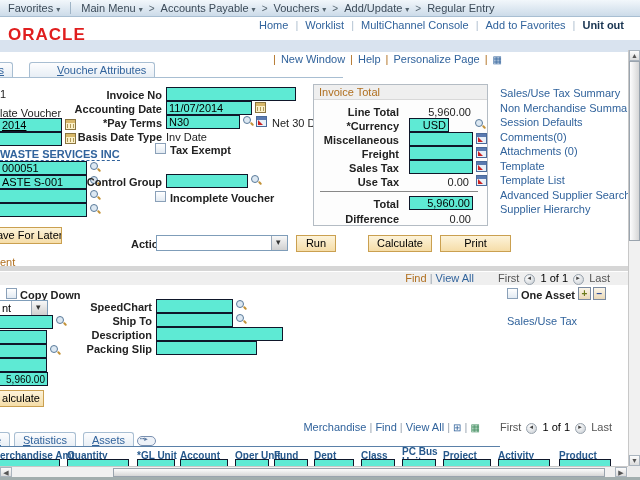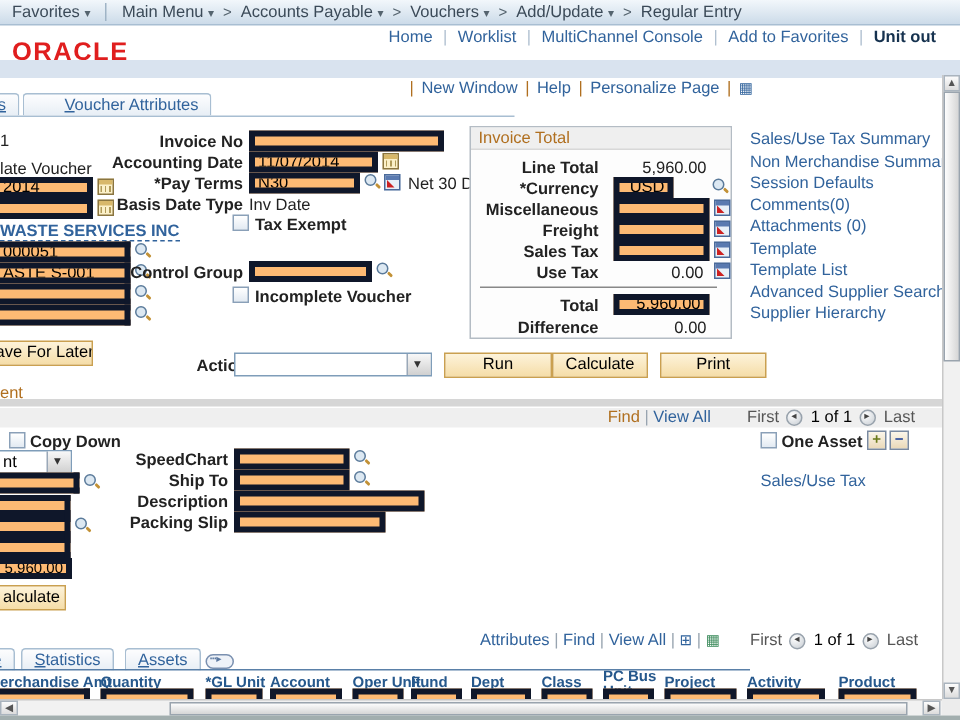--- a/index.html
+++ b/index.html
@@ -4,21 +4,21 @@
 <style>
   html,body{margin:0;padding:0;background:#fff;}
   .page{position:relative;width:640px;height:480px;overflow:hidden;background:#fff;
         font-family:"Liberation Sans",sans-serif;font-size:11px;color:#000;}
   .abs{position:absolute;}
   .lbl{position:absolute;font-weight:bold;color:#222;white-space:nowrap;}
   .rlbl{text-align:right;}
   .val{position:absolute;color:#222;white-space:nowrap;}
   .link{color:#31639c;text-decoration:none;cursor:pointer;white-space:nowrap;}
   .olink{color:#b06f1f;cursor:pointer;white-space:nowrap;}
-  .inp{position:absolute;background:#fdba74;border:4px solid #0f172a;height:14px;
+  .inp{position:absolute;background:#5eead4;border:1px solid #0f172a;height:14px;
        font-family:"Liberation Sans",sans-serif;font-size:11px;padding:0 2px;
        box-sizing:border-box;color:#000;}
   .inp.noleft{border-left:none;}
   .ralign{text-align:right;}
   
   .crumbbar{position:absolute;left:0;top:0;width:640px;height:17px;
             background:linear-gradient(#f2f7fb,#ccdbe9);border-bottom:1px solid #a8bed2;
             display:flex;align-items:center;padding-left:6px;box-sizing:border-box;
             color:#3b4a58;white-space:nowrap;}
   .crumb{cursor:pointer;margin:0 2px;}
@@ -141,21 +141,21 @@
   </div>
 
   <div class="logo">ORACLE</div>
   <div class="blueband"></div>
 
   <div class="pagebar">
     <span class="sep">|</span><span class="link">New Window</span><span class="sep">|</span><span class="link">Help</span><span class="sep">|</span><span class="link">Personalize Page</span><span class="sep">|</span><span class="gridglyph">▦</span>
   </div>
 
   <div class="ttab" style="left:-30px;top:62px;width:43px;text-align:right;padding-right:8px;">s</div>
-  <div class="ttab" style="left:15px;top:62px;padding-left:27px;">Voucher Attributes</div>
+  <div class="ttab" style="left:29px;top:62px;padding-left:27px;">Voucher Attributes</div>
   <div class="tabline" style="left:0;top:77px;width:343px;"></div>
 
   <div class="val" style="left:0;top:88px;">1</div>
   <div class="val" style="left:0;top:107px;">late Voucher</div>
   <input class="inp noleft" style="left: 0px; top: 118px; width: 62px; text-decoration: underline;" value="2014">
   <span class="cal" style="left:65px;top:119px;"></span>
   <input class="inp noleft" style="left: 0px; top: 132px; width: 62px;">
   <span class="cal" style="left:65px;top:133px;"></span>
   <div class="dotted-link" style="left:0;top:148px;">WASTE SERVICES INC</div>
   <input class="inp noleft" style="left: 0px; top: 161px; width: 87px;" value="000051">
@@ -223,21 +223,21 @@
     <span class="link">Template</span>
     <span class="link">Template List</span>
     <span class="link">Advanced Supplier Search</span>
     <span class="link">Supplier Hierarchy</span>
   </div>
 
   <div class="lbl" style="left:131px;top:238px;">Action</div>
   <div class="ddbox" style="left:156px;top:235px;width:132px;">
       <span class="ddarrow"></span>
     </div>
-  <div class="btn" style="left:296px;top:235px;width:72px;">Run</div>
+  <div class="btn" style="left:296px;top:235px;width:40px;">Run</div>
   <div class="btn" style="left:368px;top:235px;width:64px;">Calculate</div>
   <div class="btn" style="left:440px;top:235px;width:71px;">Print</div>
 
   <div class="val" style="left:0;top:256px;color:#b06f1f;">ent</div>
   <div class="graybar" style="left:0;top:266px;width:640px;height:5px;"></div>
   <div class="lightbar" style="left:0;top:272px;width:640px;height:13px;">
     <div class="barrow" style="position:absolute;right:30px;top:0;">
       <span class="olink">Find</span>
       <span style="color:#98a4b0;"> | </span>
       <span class="link">View All</span>
@@ -276,21 +276,21 @@
   <div class="lbl rlbl" style="left:50px;top:343px;width:102px;">Packing Slip</div>
   <input class="inp" style="left: 156px; top: 341px; width: 101px;">
 
   <span class="chk" style="left:507px;top:288px;"></span>
   <div class="lbl" style="left:521px;top:289px;">One Asset</div>
   <div class="sqbtn plus" style="left:578px;top:287px;">+</div>
   <div class="sqbtn minus" style="left:593px;top:287px;">−</div>
   <div class="link abs" style="left:507px;top:315px;">Sales/Use Tax</div>
 
   <div class="barrow" style="position:absolute;right:28px;top:421px;">
-    <span class="link">Attributes</span>
+    <span class="link">Merchandise</span>
     <span style="color:#98a4b0;"> | </span>
     <span class="link">Find</span>
     <span style="color:#98a4b0;"> | </span>
     <span class="link">View All</span>
     <span style="color:#98a4b0;"> | </span>
     <span class="gridglyph">⊞</span>
     <span style="color:#98a4b0;"> | </span>
     <span class="gridglyph" style="color:#3a8a5a;">▦</span>
     <span style="display:inline-block;width:14px;"></span>
     <span class="pgtext">First</span>

